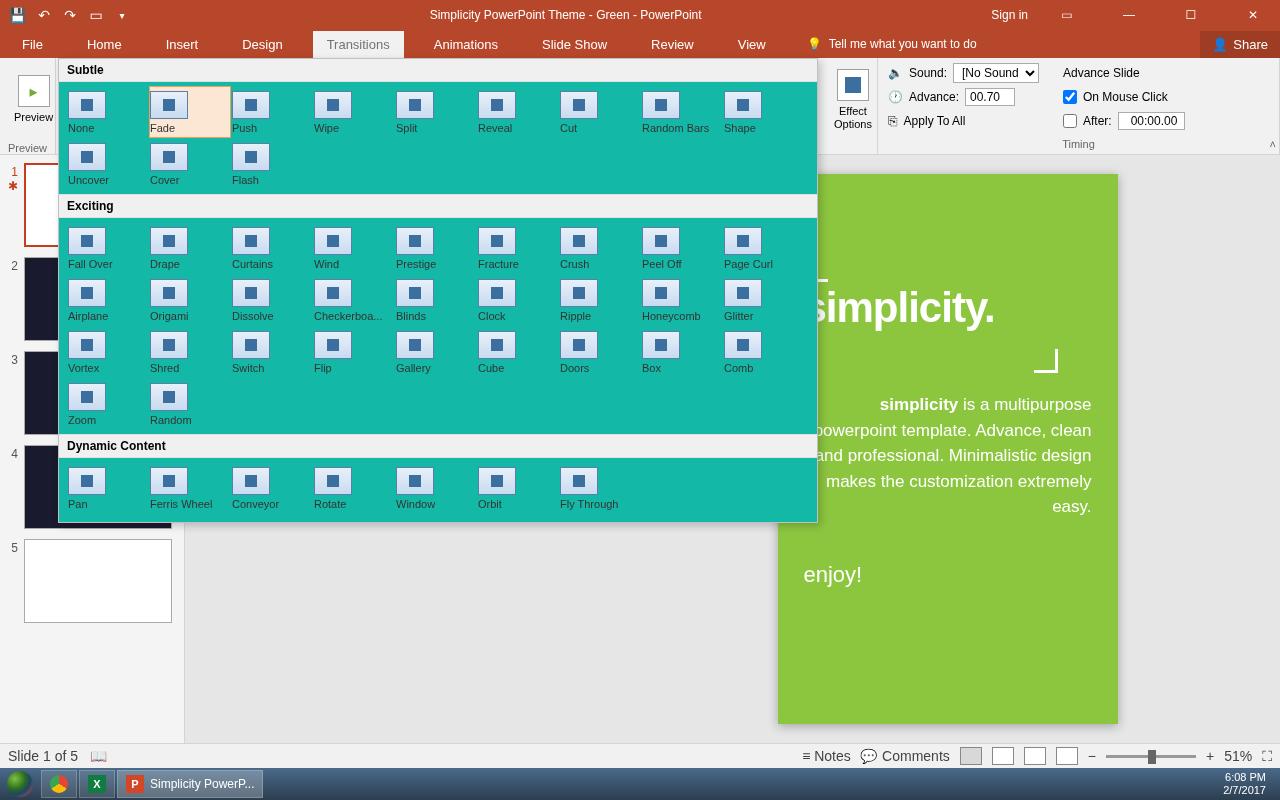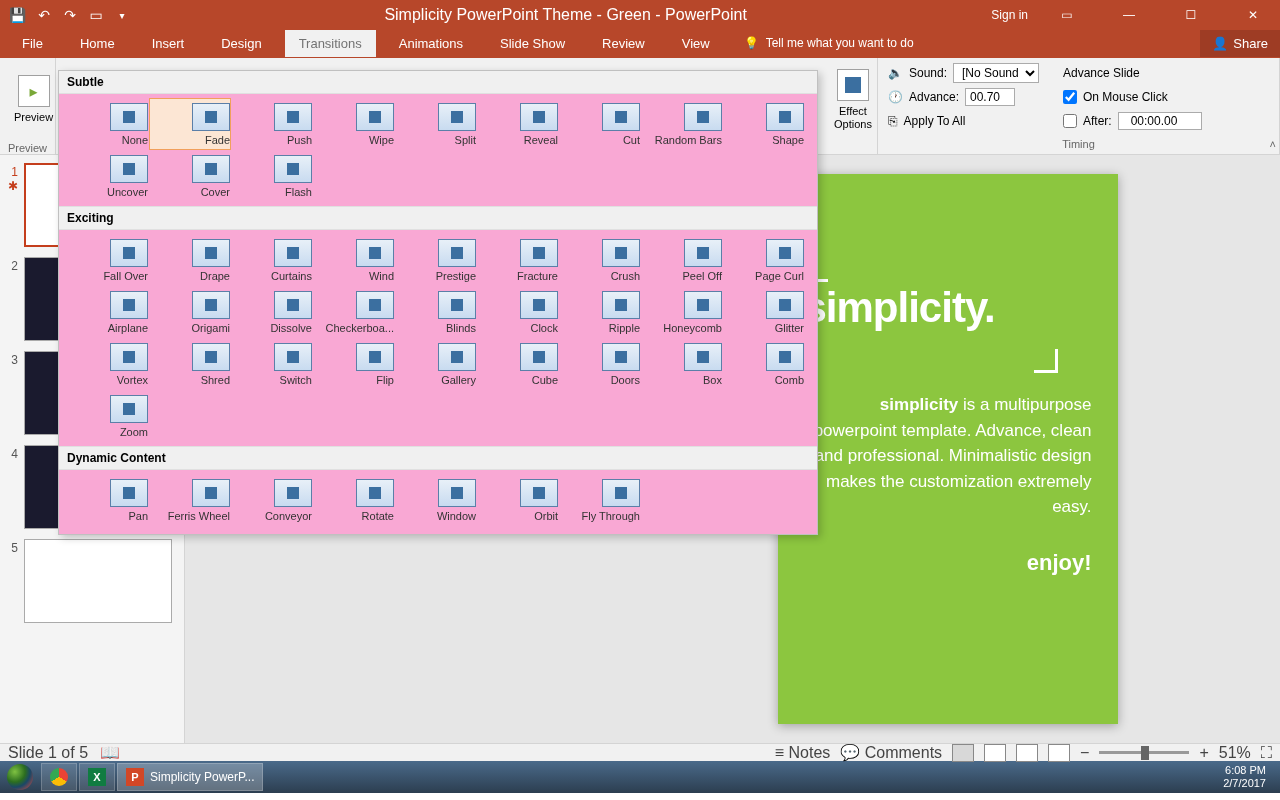--- a/index.html
+++ b/index.html
@@ -1,61 +1,61 @@
 <!DOCTYPE html>
 <html><head>
 <meta charset="utf-8">
 <style>
 *{margin:0;padding:0;box-sizing:border-box;font-family:"Segoe UI",Arial,sans-serif}
 body{width:1280px;height:800px;background:#fff;overflow:hidden;font-size:12px}
 .titlebar{height:30px;background:#B7472A;color:#fff;display:flex;align-items:center}
 .qat{display:flex;gap:2px;padding:0 6px;align-items:center}
 .qat-btn{width:24px;height:24px;display:flex;align-items:center;justify-content:center;color:#fff;font-size:14px}
-.title-text{flex:1;text-align:center;font-size:16px}
+.title-text{flex:1;text-align:center;font-size:12px}
 .title-right{display:flex;align-items:center;gap:16px;padding-right:4px}
 .win-btn{width:46px;height:30px;display:flex;align-items:center;justify-content:center;font-size:12px}
-.ribbon-tabs{height:28px;background:#B7472A;display:flex;align-items:flex-start;padding-left:8px;gap:9px}
+.ribbon-tabs{height:28px;background:#B7472A;display:flex;align-items:center;padding-left:8px;gap:16px}
 .ribbon-tab{padding:6px 14px;color:#fff;font-size:13px}
 .ribbon-tab.active{background:#F1F1F1;color:#737373}
 .tellme{color:#fff;font-size:12px;display:flex;align-items:center;gap:6px;padding:6px 12px}
 .ribbon-right{margin-left:auto;display:flex;align-items:center;color:#fff}
 .share-btn{background:#9E3C24;padding:6px 12px;font-size:13px;display:flex;align-items:center;gap:5px}
 .ribbon-area{height:97px;background:#F1F1F1;border-bottom:1px solid #D4D4D4;display:flex;position:relative}
 .ribbon-group{border-right:1px solid #D4D4D4;display:flex;flex-direction:column;padding:2px 6px}
 .ribbon-group-content{flex:1;display:flex;align-items:flex-start}
 .ribbon-group-label{text-align:center;font-size:11px;color:#666;padding:2px 0}
 .big-btn{display:flex;flex-direction:column;align-items:center;justify-content:center;padding:4px 8px;gap:4px;height:80px}
 .big-btn-icon{width:32px;height:32px;background:#fff;border:1px solid #A0A0A0;display:flex;align-items:center;justify-content:center;position:relative}
 .big-btn-label{font-size:11px;text-align:center;line-height:1.2}
-.gallery-dropdown{position:absolute;left:58px;top:12px;width:760px;height:465px;background:#f9a8d4;border:1px solid #C0C0C0;box-shadow:3px 3px 8px rgba(0,0,0,.2);z-index:100;overflow:hidden}
+.gallery-dropdown{position:absolute;left:58px;top:0;width:760px;height:465px;background:#14b8a6;border:1px solid #C0C0C0;box-shadow:3px 3px 8px rgba(0,0,0,.2);z-index:100;overflow:hidden}
 .gallery-cat{background:#F0F0F0;padding:4px 8px;font-weight:600;font-size:12px;border-bottom:1px solid #E0E0E0;border-top:1px solid #E0E0E0}
 .gallery-cat:first-child{border-top:none}
 .gallery-grid{display:flex;flex-wrap:wrap;padding:4px 8px}
-.trans-item{width:82px;height:52px;display:flex;flex-direction:column;align-items:flex-end;justify-content:center;gap:3px;border:1px solid transparent}
+.trans-item{width:82px;height:52px;display:flex;flex-direction:column;align-items:flex-start;justify-content:center;gap:3px;border:1px solid transparent}
 .trans-item.selected{background:#FCE6D4;border:1px solid #F1A05B}
 .trans-icon{width:38px;height:28px;border:1px solid #5B7FA8;background:linear-gradient(#E8F0F8,#C8DBF0);display:flex;align-items:center;justify-content:center;overflow:hidden;position:relative}
 .trans-label{font-size:11px;color:#333}
 .timing-group{display:flex;flex-direction:column;gap:2px;padding:2px 4px;font-size:12px}
 .timing-row{display:flex;align-items:center;gap:6px;height:22px}
 .timing-input{border:1px solid #ABABAB;padding:1px 4px;font-size:12px;width:78px;background:#fff}
 .timing-cb{width:14px;height:14px}
 .work-area{display:flex;height:588px;background:#E6E6E6}
 .thumb-panel{width:185px;background:#F4F4F4;border-right:1px solid #D4D4D4;overflow-y:auto;padding:8px 4px}
 .thumb-item{display:flex;gap:6px;margin-bottom:10px}
 .thumb-num{font-size:12px;color:#555;width:14px;text-align:right;padding-top:2px}
 .thumb-slide{width:148px;height:84px;background:#fff;border:1px solid #aaa}
 .thumb-slide.active{border:2px solid #C43E1C}
 .editor{flex:1;display:flex;align-items:center;justify-content:center;position:relative}
 .slide-canvas{width:340px;height:550px;background:#8CC63F;box-shadow:0 2px 10px rgba(0,0,0,.3);padding:40px 26px;color:#fff;position:relative;margin-left:430px}
 .slide-title{font-size:42px;font-weight:700;letter-spacing:-1px;margin-top:70px}
 .slide-body{font-size:17px;text-align:right;margin-top:60px;line-height:1.5}
-.slide-enjoy{font-size:22px;font-weight:700;text-align:right;margin-top:30px}
+.slide-enjoy{font-size:22px;font-weight:400;text-align:left;margin-top:42px}
 .bracket-tl{position:absolute;top:105px;left:26px;width:24px;height:24px;border-top:3px solid #fff;border-left:3px solid #fff}
 .bracket-br{position:absolute;top:175px;right:60px;width:24px;height:24px;border-bottom:3px solid #fff;border-right:3px solid #fff}
-.statusbar{height:18px;background:#F1F1F1;border-top:1px solid #D4D4D4;display:flex;align-items:center;padding:0 8px;font-size:16px;color:#444}
+.statusbar{height:25px;background:#F1F1F1;border-top:1px solid #D4D4D4;display:flex;align-items:center;padding:0 8px;font-size:14px;color:#444}
 .sb-right{margin-left:auto;display:flex;align-items:center;gap:10px}
 .view-btn{width:22px;height:18px;border:1px solid #888;background:#fff}
 .view-btn.active{background:#D8D8D8}
 .zoom-slider{width:90px;height:3px;background:#999;position:relative}
 .zoom-thumb{width:8px;height:14px;background:#666;position:absolute;left:42px;top:-5px}
 .taskbar{height:32px;background:linear-gradient(#4A6A8A,#2C3E50);display:flex;align-items:center}
 .start-btn{width:40px;height:32px;display:flex;align-items:center;justify-content:center}
 .orb{width:26px;height:26px;border-radius:50%;background:radial-gradient(circle at 30% 30%,#7FC242,#2C6E1F 40%,#1A4766 60%,#E84C3D)}
 .task-btn{height:28px;padding:0 8px;margin:0 1px;background:rgba(255,255,255,.12);display:flex;align-items:center;gap:6px;color:#fff;font-size:12px;border:1px solid rgba(255,255,255,.2)}
 .task-btn.active{background:rgba(255,255,255,.25)}
@@ -153,21 +153,21 @@
       </div>
       <div class="timing-group">
         <div class="timing-row">Advance Slide</div>
         <div class="timing-row">
             <input type="checkbox" class="timing-cb" checked="" style="">
             <span>On Mouse Click</span>
           </div>
         <div class="timing-row">
             <input type="checkbox" class="timing-cb" style="">
             <span>After:</span>
-            <input class="timing-input" style="width: 84px; padding-left: 12px;" value="00:00.00">
+            <input class="timing-input" style="width: 67px; padding-left: 12px;" value="00:00.00">
           </div>
       </div>
     </div>
     <div class="ribbon-group-label">Timing</div>
   </div>
   <span class="collapse-btn">˄</span>
 
   <div class="gallery-dropdown">
     <div class="gallery-cat">Subtle</div>
     <div class="gallery-grid" id="grid-subtle">
@@ -406,20 +406,26 @@
           <div class="trans-icon">
             <div class="icon-sq"></div>
           </div>
           <div class="trans-label">Comb</div>
         </div>
         <div class="trans-item">
           <div class="trans-icon">
             <div class="icon-sq"></div>
           </div>
           <div class="trans-label">Zoom</div>
+        </div>
+        <div class="trans-item">
+          <div class="trans-icon">
+            <div class="icon-sq"></div>
+          </div>
+          <div class="trans-label">Random</div>
         </div>
       </div>
     <div class="gallery-cat">Dynamic Content</div>
     <div class="gallery-grid" id="grid-dynamic">
         <div class="trans-item">
           <div class="trans-icon">
             <div class="icon-sq"></div>
           </div>
           <div class="trans-label">Pan</div>
         </div>

